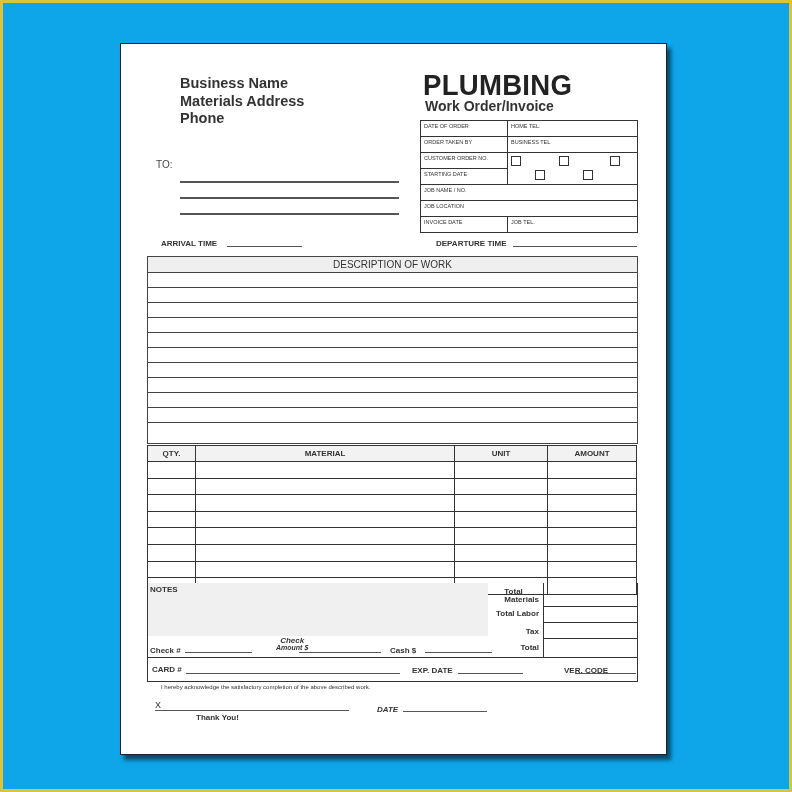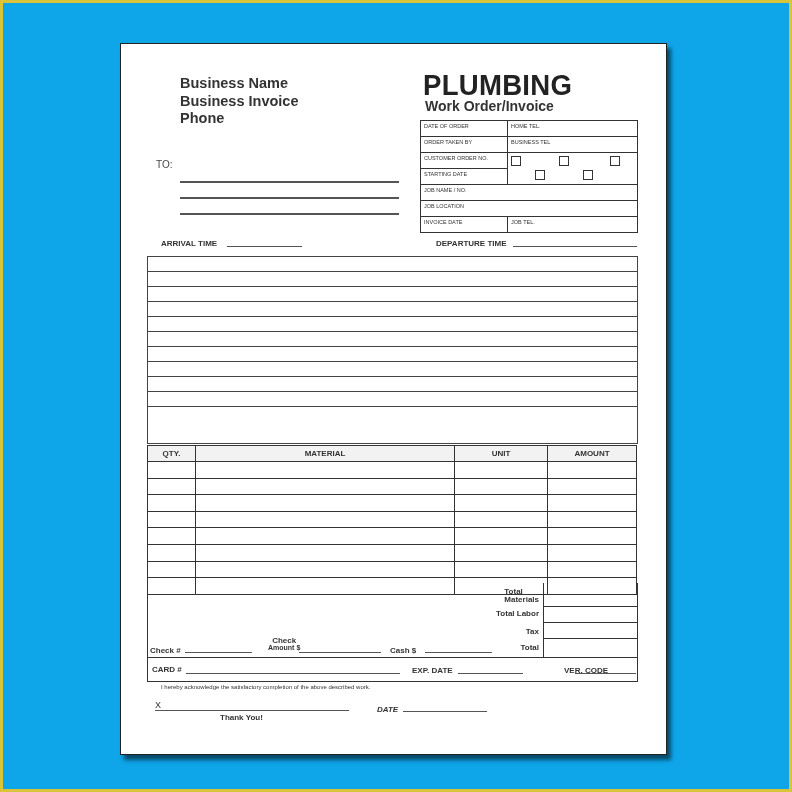--- a/index.html
+++ b/index.html
@@ -33,21 +33,21 @@
   .small { font-size:6px; color:#333; }
 </style>
 </head>
 <body>
 
 <div class="frame">
 <div class="sheet">
 
   <div class="abs biz">
     <div>Business Name</div>
-    <div>Business Invoice</div>
+    <div>Materials Address</div>
     <div>Phone</div>
   </div>
 
   <div class="abs title">PLUMBING</div>
   <div class="abs subtitle">Work Order/Invoice</div>
 
   <div class="abs to-label">TO:</div>
   <div class="line" style="left:59px;top:137px;width:219px;"></div>
   <div class="line" style="left:59px;top:153px;width:219px;"></div>
   <div class="line" style="left:59px;top:169px;width:219px;"></div>
@@ -87,20 +87,21 @@
     </tr>
   </tbody>
       </table>
 
   <div class="abs lbl" style="left:40px;top:195px;">ARRIVAL TIME</div>
   <div class="line" style="left:106px;top:202px;width:75px;height:1px;"></div>
   <div class="abs lbl" style="left:315px;top:195px;">DEPARTURE TIME</div>
   <div class="line" style="left:392px;top:202px;width:124px;height:1px;"></div>
 
   <div class="desc">
+    <div class="desc-hdr">DESCRIPTION OF WORK</div>
     <div class="desc-row"></div>
     <div class="desc-row"></div>
     <div class="desc-row"></div>
     <div class="desc-row"></div>
     <div class="desc-row"></div>
     <div class="desc-row"></div>
     <div class="desc-row"></div>
     <div class="desc-row"></div>
     <div class="desc-row"></div>
     <div class="desc-row"></div>
@@ -160,57 +161,60 @@
     <tr>
             <td></td>
             <td></td>
             <td></td>
             <td></td>
           </tr>
   </tbody>
       </table>
 
   <div class="bottom">
+    <div class="notes">
+      <div class="notes-lbl">NOTES</div>
+    </div>
 
     <div class="tot-lbl" style="top:5px;">
       <div>Total</div>
       <div>Materials</div>
     </div>
     <div class="tot-lbl" style="top:27px;">Total Labor</div>
     <div class="tot-lbl" style="top:45px;">Tax</div>
     <div class="tot-lbl" style="top:61px;">Total</div>
 
     <div class="totals">
       <div class="tot-row" style="height:24px;"></div>
       <div class="tot-row" style="height:16px;"></div>
       <div class="tot-row" style="height:16px;"></div>
       <div style="height:18px;"></div>
     </div>
 
     <div class="abs lbl" style="left:2px;top:63px;">Check #</div>
     <div class="line" style="left:37px;top:69px;width:67px;height:1px;"></div>
-    <div class="abs lbl" style="left:120px;top:54px;text-align:center;line-height:7px;">
+    <div class="abs lbl" style="left:128px;top:54px;text-align:center;line-height:7px;font-style:italic;">
       <div>Check</div>
       <div style="font-size:7px">Amount $</div>
     </div>
     <div class="line" style="left:151px;top:69px;width:82px;height:1px;"></div>
     <div class="abs lbl" style="left:242px;top:63px;">Cash $</div>
     <div class="line" style="left:277px;top:69px;width:67px;height:1px;"></div>
 
     <div class="card-row">
       <div class="abs lbl" style="left:4px;top:7px;">CARD #</div>
       <div class="line" style="left:38px;top:15px;width:214px;height:1px;"></div>
       <div class="abs lbl" style="left:264px;top:8px;">EXP. DATE</div>
       <div class="line" style="left:310px;top:15px;width:65px;height:1px;"></div>
       <div class="abs lbl" style="left:380px;top:8px;margin-left:36px;">VER. CODE</div>
       <div class="line" style="left:427px;top:15px;width:61px;height:1px;"></div>
     </div>
   </div>
 
   <div class="abs small" style="left:40px;top:640px;">I hereby acknowledge the satisfactory completion of the above described work.</div>
   <div class="abs lbl" style="left:34px;top:656px;font-weight:normal;font-size:9px;">X</div>
   <div class="line" style="left:34px;top:666px;width:194px;height:1px;"></div>
-  <div class="abs lbl" style="left:99px;top:669px;">Thank You!</div>
+  <div class="abs lbl" style="left:75px;top:669px;">Thank You!</div>
   <div class="abs lbl" style="left:256px;top:661px;font-style:italic;">DATE</div>
   <div class="line" style="left:282px;top:667px;width:84px;height:1px;"></div>
 
 </div>
 </div>
 
 </body></html>

